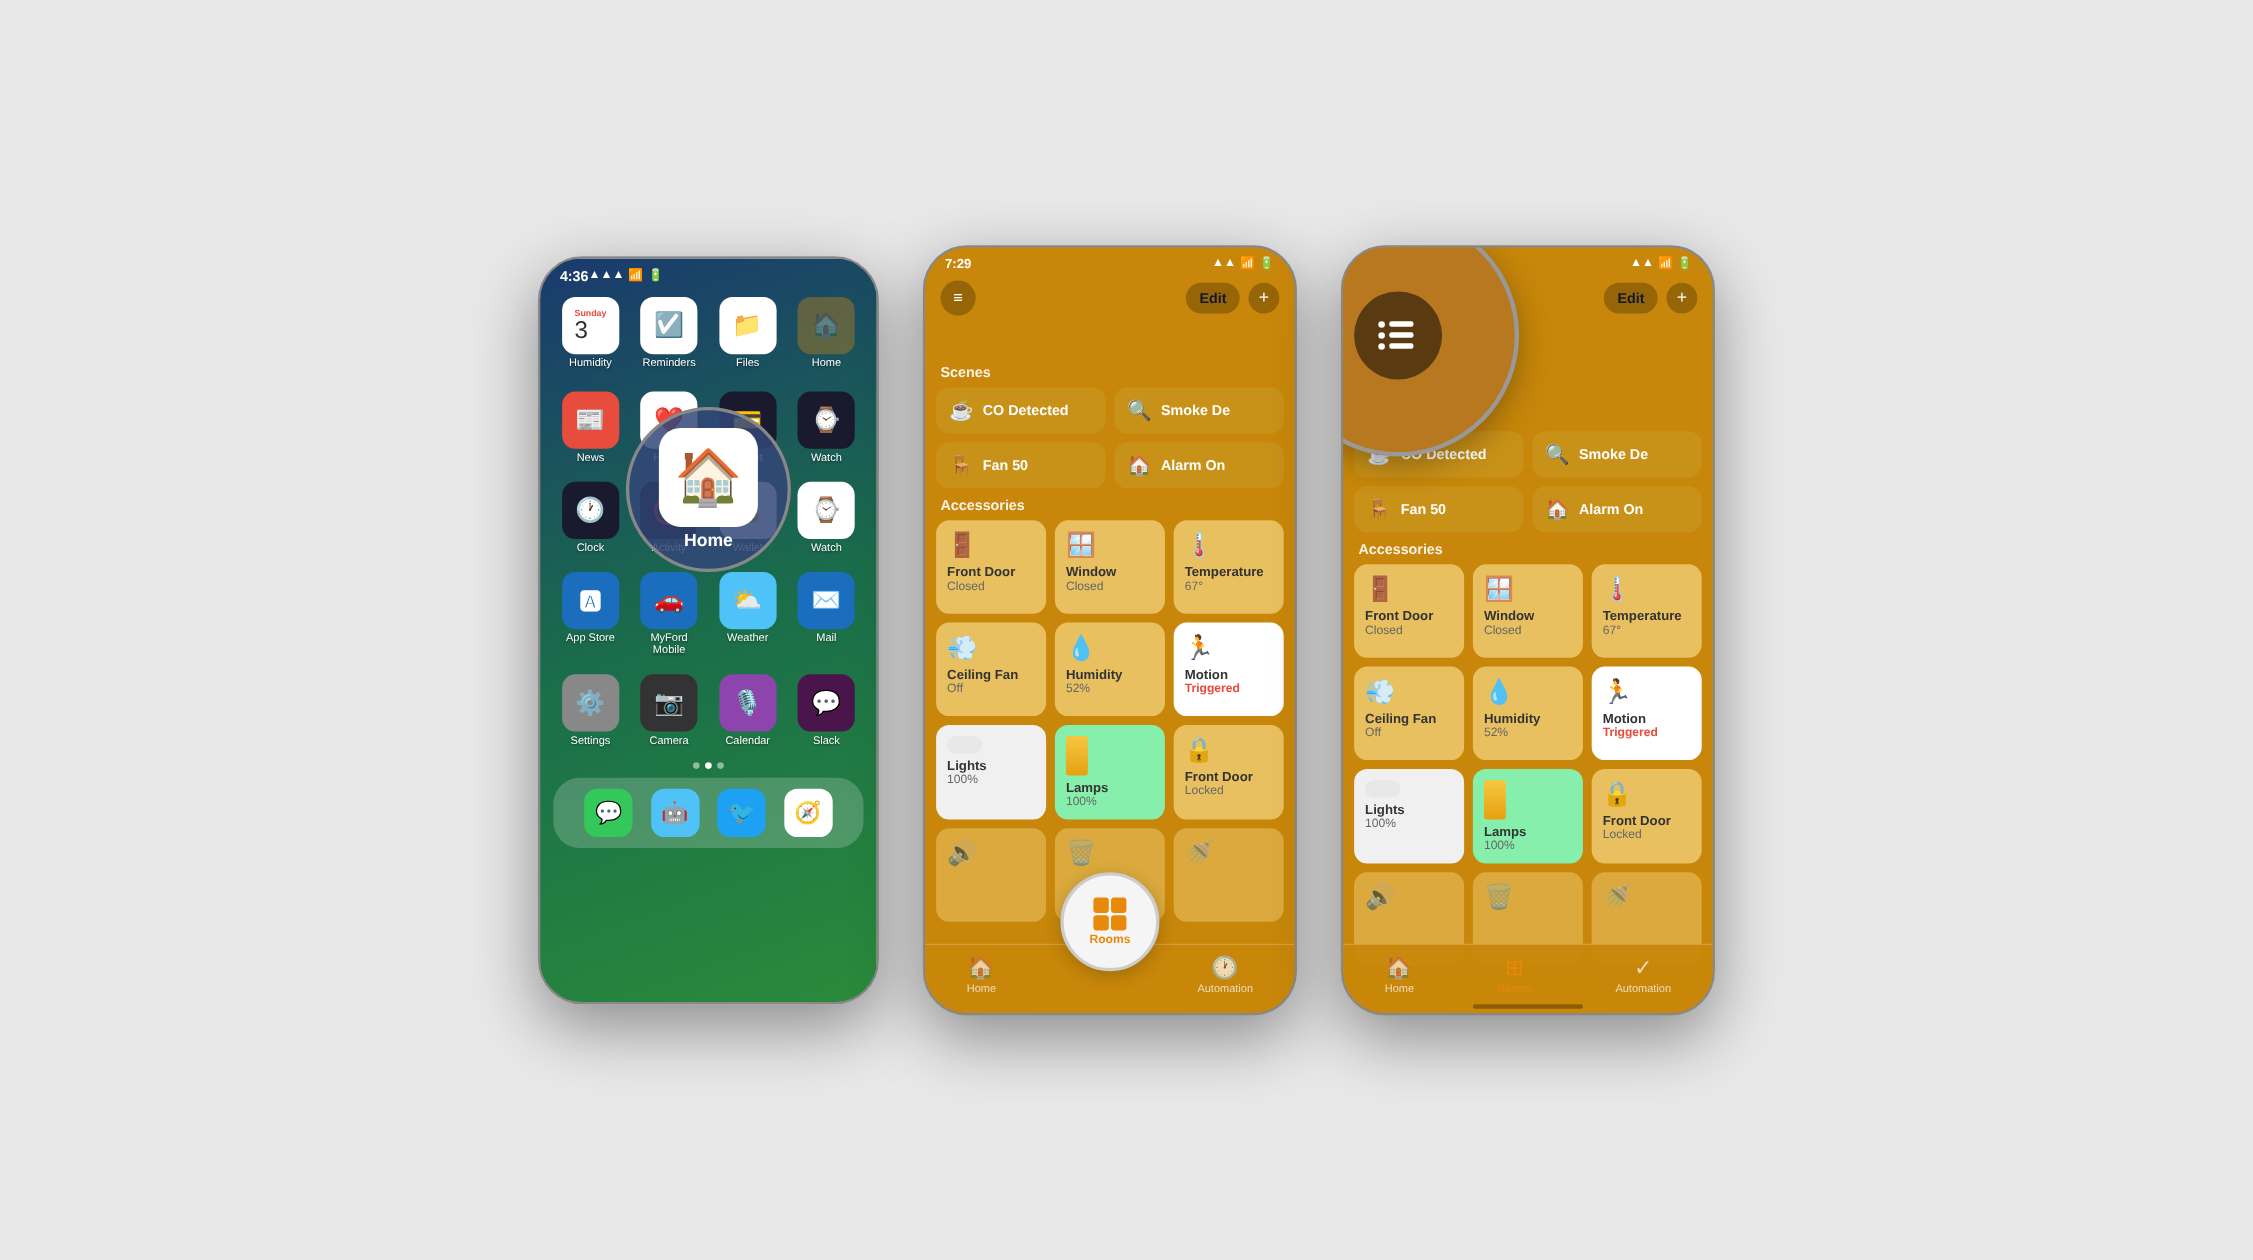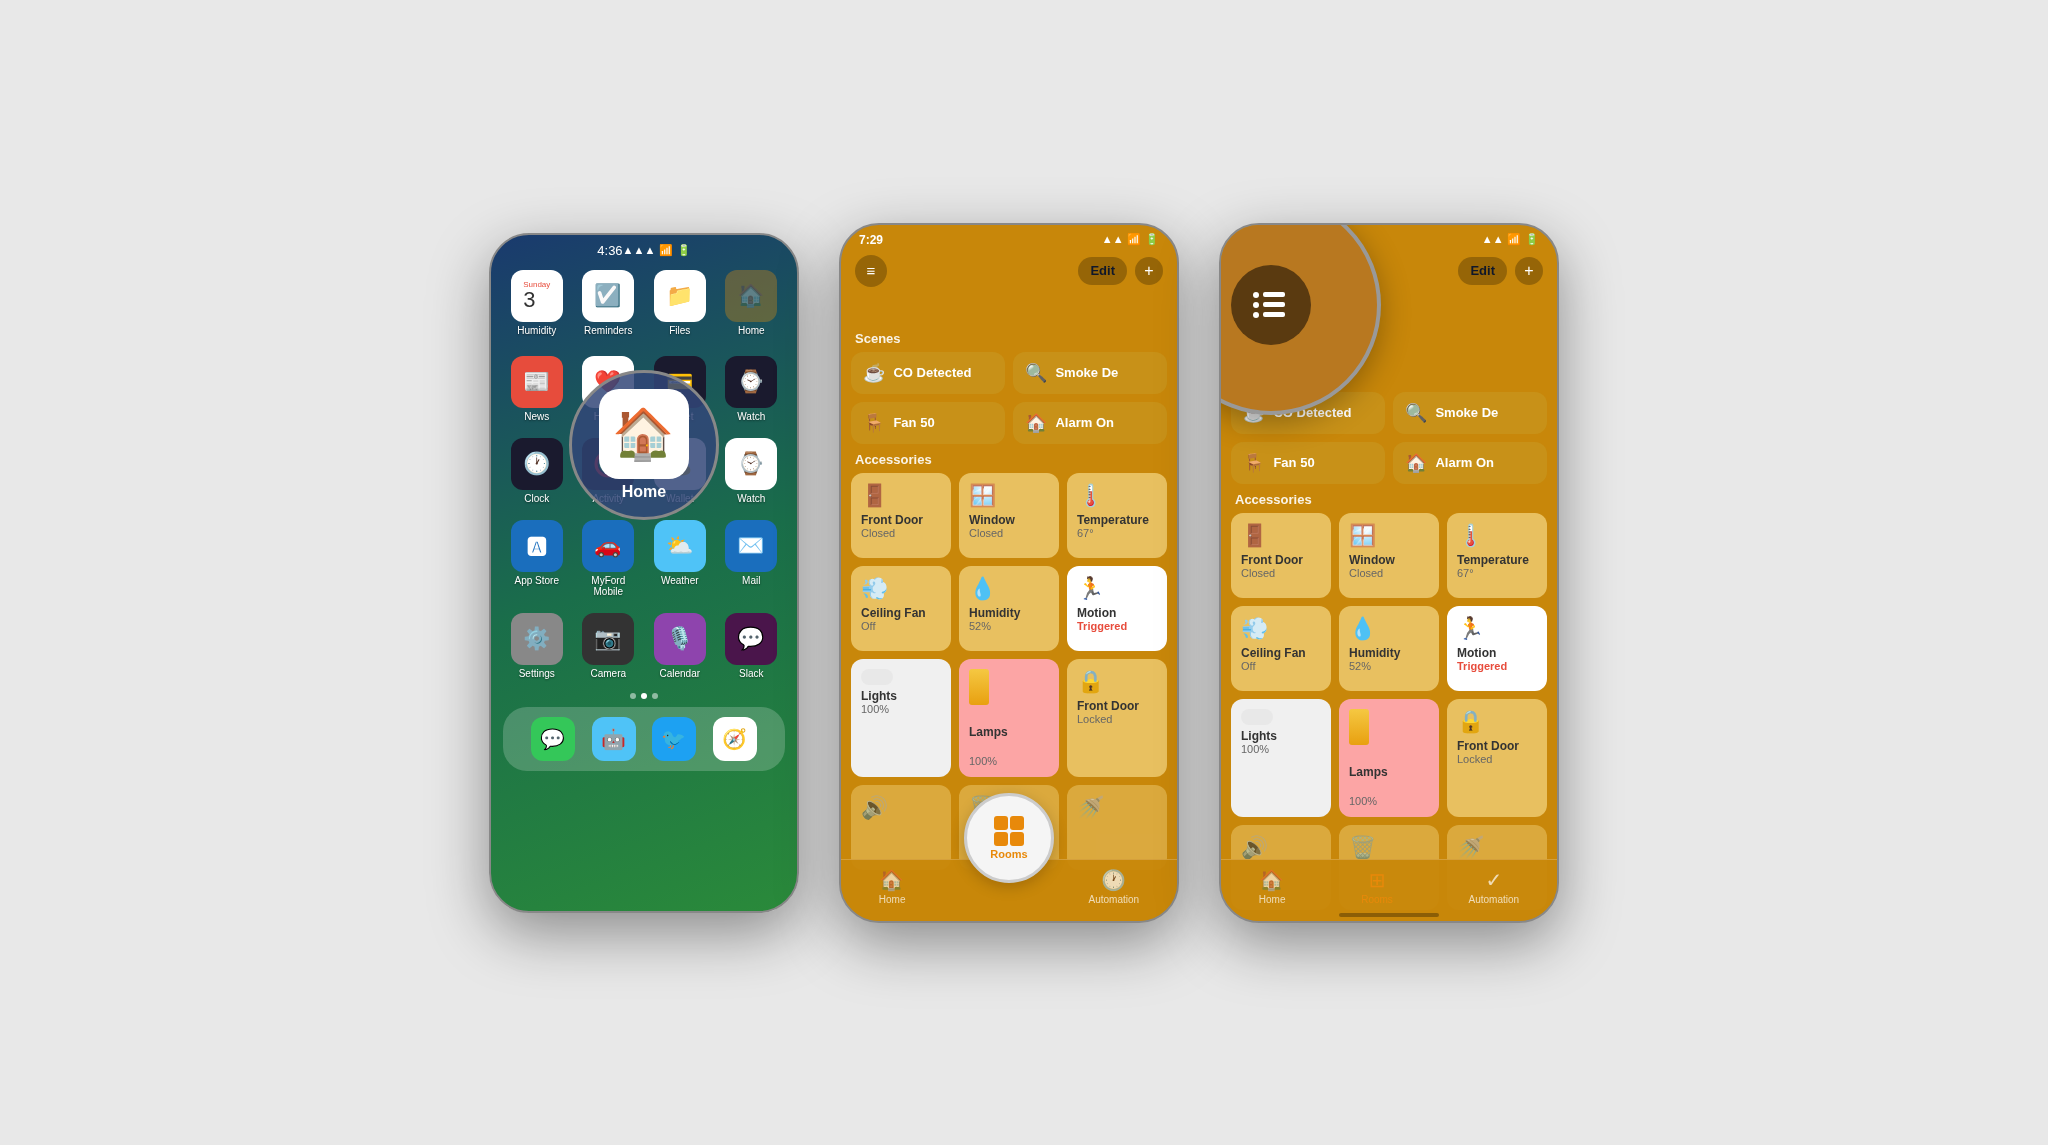--- a/index.html
+++ b/index.html
@@ -21,26 +21,26 @@
       height: 680px;
       background: linear-gradient(160deg, #1a3a6e 0%, #1a6e4a 50%, #2a8a3a 100%);
       border-radius: 40px;
       border: 2px solid #888;
       position: relative;
       overflow: hidden;
       box-shadow: 0 20px 60px rgba(0,0,0,0.4);
     }
     .phone-1 .status-bar {
       display: flex;
-      justify-content: center;
+      justify-content: flex-start;
       align-items: center;
       padding: 8px 18px 4px;
       color: white;
       font-size: 13px;
-      font-weight: 400;
+      font-weight: 700;
     }
     .phone-1 .status-icons {
       display: flex;
       gap: 4px;
       align-items: center;
       font-size: 11px;
     }
     .app-grid {
       display: grid;
       grid-template-columns: repeat(4, 1fr);
@@ -65,21 +65,21 @@
       color: white;
       font-weight: bold;
     }
     .app-icon-label {
       font-size: 10px;
       color: white;
       text-align: center;
       text-shadow: 0 1px 2px rgba(0,0,0,0.5);
     }
     .calendar-icon { background: white; color: #333; }
-    .calendar-day { font-size: 8px; color: #e74c3c; font-weight: 400; }
+    .calendar-day { font-size: 8px; color: #e74c3c; font-weight: 700; }
     .calendar-num { font-size: 22px; color: #333; font-weight: 300; line-height: 1; }
 
     
     .home-circle {
       position: absolute;
       width: 150px;
       height: 150px;
       border-radius: 50%;
       background: rgba(50, 70, 120, 0.85);
       border: 3px solid #888;
@@ -337,21 +337,21 @@
       border-radius: 50%;
       background: #5a3a10;
       display: flex;
       align-items: center;
       justify-content: center;
       color: white;
       font-size: 30px;
     }
 
     
-    .acc-card.lamps-active { background: #fca5a5; gap: 16px; }
+    .acc-card.lamps-active { background: #86efac; }
     .acc-card.lights-active { background: #f0f0f0; }
 
     .acc-card .acc-lamp-icon {
       width: 20px;
       height: 36px;
       background: linear-gradient(to bottom, #f5c842, #e8a010);
       border-radius: 3px;
       margin-bottom: 4px;
     }
     .acc-card .acc-light-icon {

